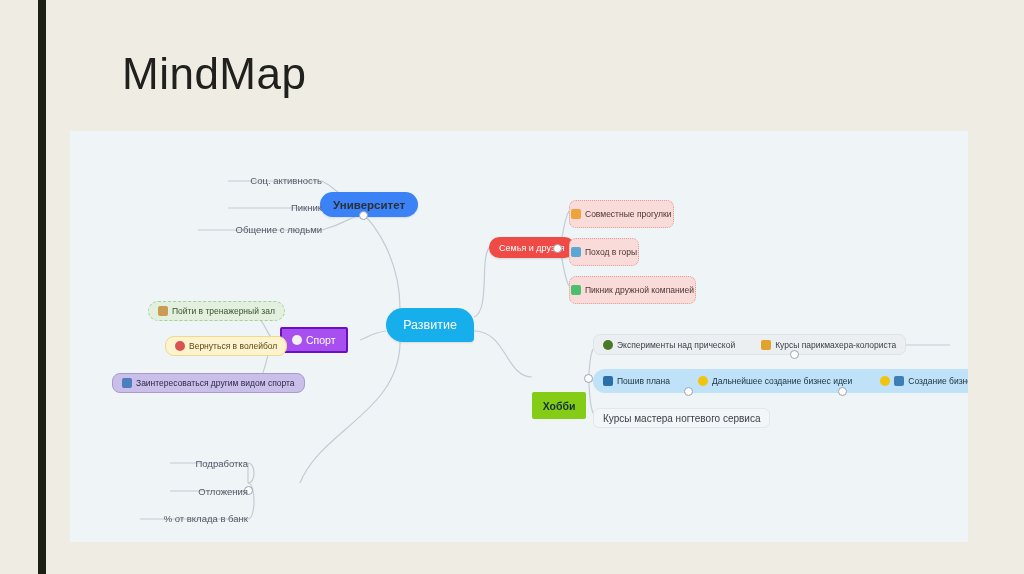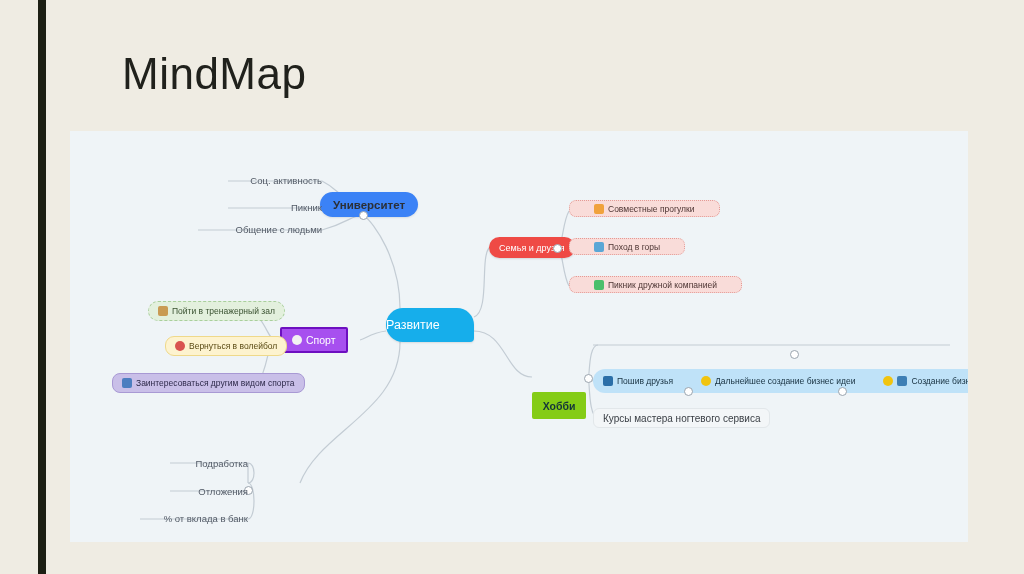--- a/index.html
+++ b/index.html
@@ -71,21 +71,21 @@
   }
 
   
   #central {
     left: 316px; top: 177px;
     width: 88px; height: 34px;
     background: #16aeeb;
     color: #ffffff;
     font-size: 12.5px;
     border-radius: 17px 17px 4px 17px;
-    justify-content: flex-start;
+    justify-content: center;
     box-shadow: 0 1px 2px rgba(0,0,0,0.10);
   }
 
   
   .pill-white {
     background: #3b82f6;
     color: #2b2f36;
     font-size: 11.5px;
     font-weight: bold;
     border-radius: 14px;
@@ -123,22 +123,22 @@
     border-radius: 11px;
     justify-content: center;
     box-shadow: 0 1px 2px rgba(0,0,0,0.12);
   }
   .pink-card {
     background: #f9dcd9;
     border: 1px dotted #e49a95;
     border-radius: 7px;
     color: #4d3533;
     font-size: 8.5px;
-    height: 17px;
-    padding: 0 24px;
+    height: 28px;
+    padding: 0 1px;
   }
   #c-progulki { left: 499px; top: 69px;  }
   #c-pohod    { left: 499px; top: 107px; }
   #c-piknik   { left: 499px; top: 145px; }
 
   
   #n-sport {
     left: 210px; top: 196px;
     height: 26px; padding: 0 10px;
     background: #a750ef;
@@ -338,26 +338,36 @@
     <div class="node sport-card" id="c-other">
       <span class="ico" style="background:#4c7ec0;"></span>
       <span class="lbl">Заинтересоваться другим видом спорта</span>
     </div>
 
     <div class="node" id="n-hobby">
       <span class="lbl">Хобби</span>
     </div>
     <div class="dot" style="left:514px; top:243px;"></div>
 
+    <div class="node" id="h-grey">
+      <span class="hitem">
+        <span class="ico" style="background:#4a7a28;border-radius:50%;"></span>
+        <span class="lbl">Эксперименты над прической</span>
+      </span>
+      <span class="hitem">
+        <span class="ico" style="background:#e0a32c;"></span>
+        <span class="lbl">Курсы парикмахера-колориста</span>
+      </span>
+    </div>
     <div class="dot" style="left:720px; top:219px;"></div>
 
     <div class="node" id="h-blue">
       <span class="hitem">
         <span class="ico" style="background:#2b6fa8;"></span>
-        <span class="lbl">Пошив друзья</span>
+        <span class="lbl">Пошив плана</span>
       </span>
       <span class="hitem">
         <span class="ico" style="background:#f1c40f;border-radius:50%;"></span>
         <span class="lbl">Дальнейшее создание бизнес идеи</span>
       </span>
       <span class="hitem">
         <span class="ico" style="background:#f1c40f;border-radius:50%;"></span>
         <span class="ico" style="background:#3d7fb5;"></span>
         <span class="lbl">Создание бизнес плана</span>
       </span>

